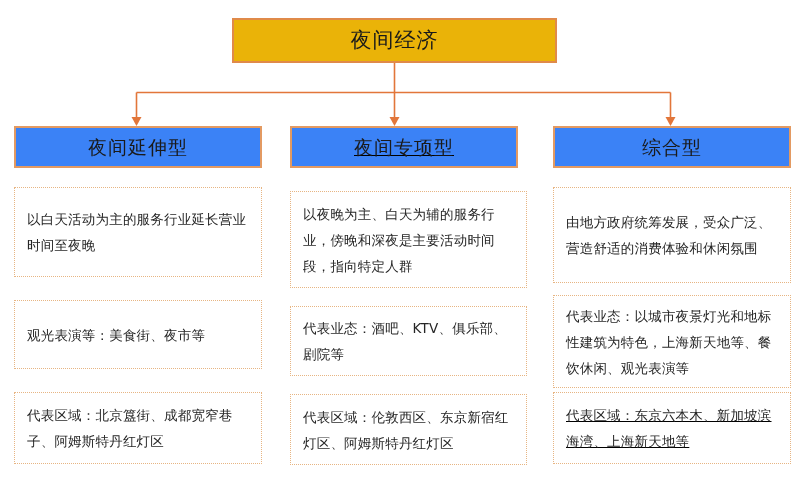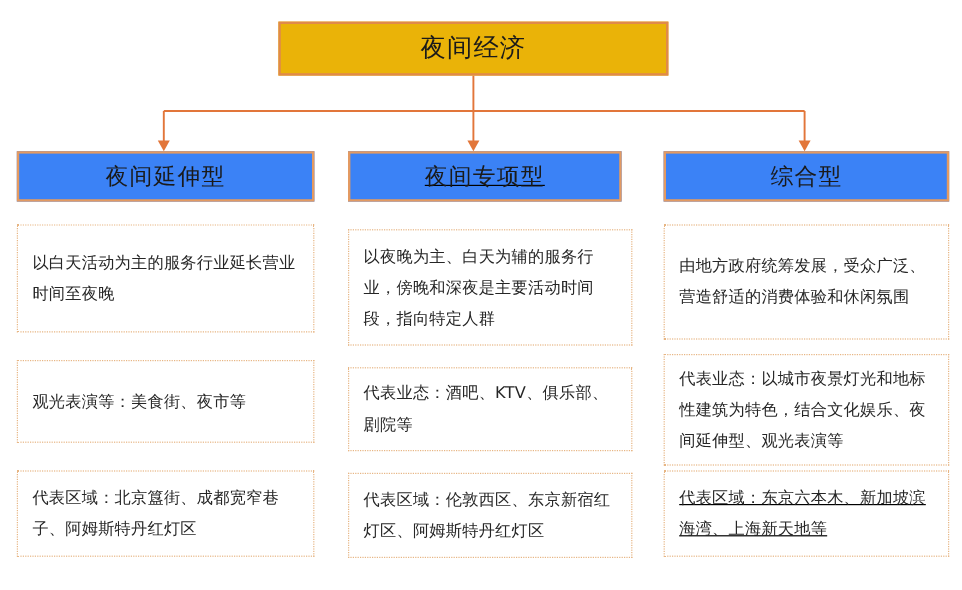--- a/index.html
+++ b/index.html
@@ -160,19 +160,19 @@
     <span class="card-text">代表业态：酒吧、KTV、俱乐部、剧院等</span>
   </div>
   <div class="card col1" id="card-1-2">
     <span class="card-text">代表区域：伦敦西区、东京新宿红灯区、阿姆斯特丹红灯区</span>
   </div>
 
   <div class="card col2" id="card-2-0">
     <span class="card-text">由地方政府统筹发展，受众广泛、营造舒适的消费体验和休闲氛围</span>
   </div>
   <div class="card col2" id="card-2-1">
-    <span class="card-text">代表业态：以城市夜景灯光和地标性建筑为特色，结合文化娱乐、夜间延伸型、观光表演等</span>
+    <span class="card-text">代表业态：以城市夜景灯光和地标性建筑为特色，上海新天地等、餐饮休闲、观光表演等</span>
   </div>
   <div class="card col2" id="card-2-2">
     <span class="card-text">代表区域：东京六本木、新加坡滨海湾、上海新天地等</span>
   </div>
 
 </div>
 
 </body></html>

